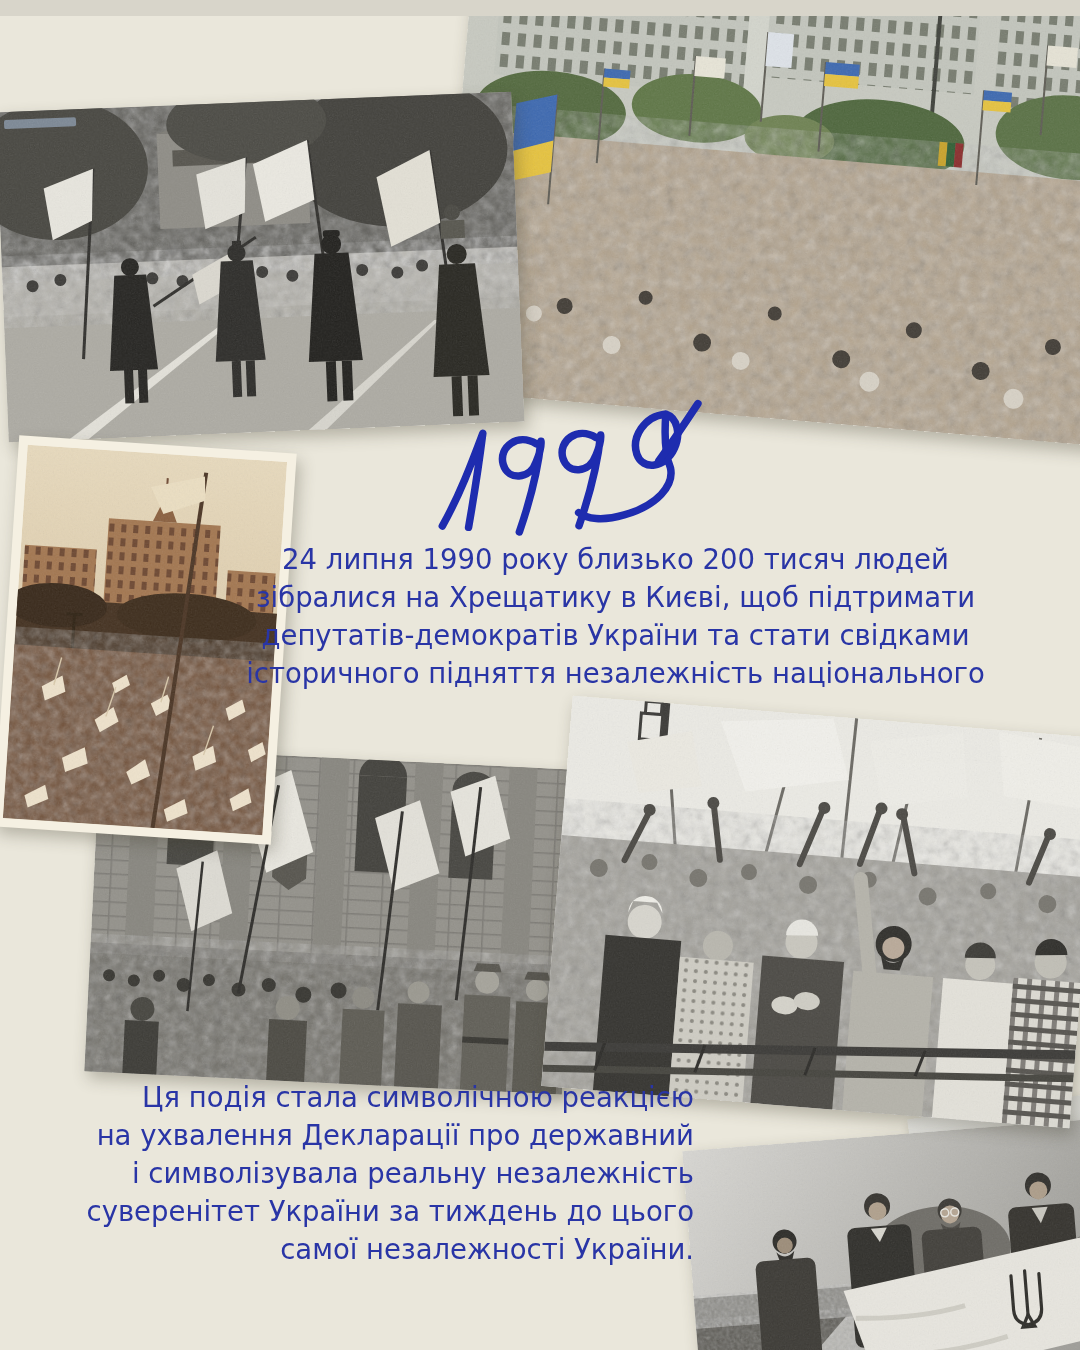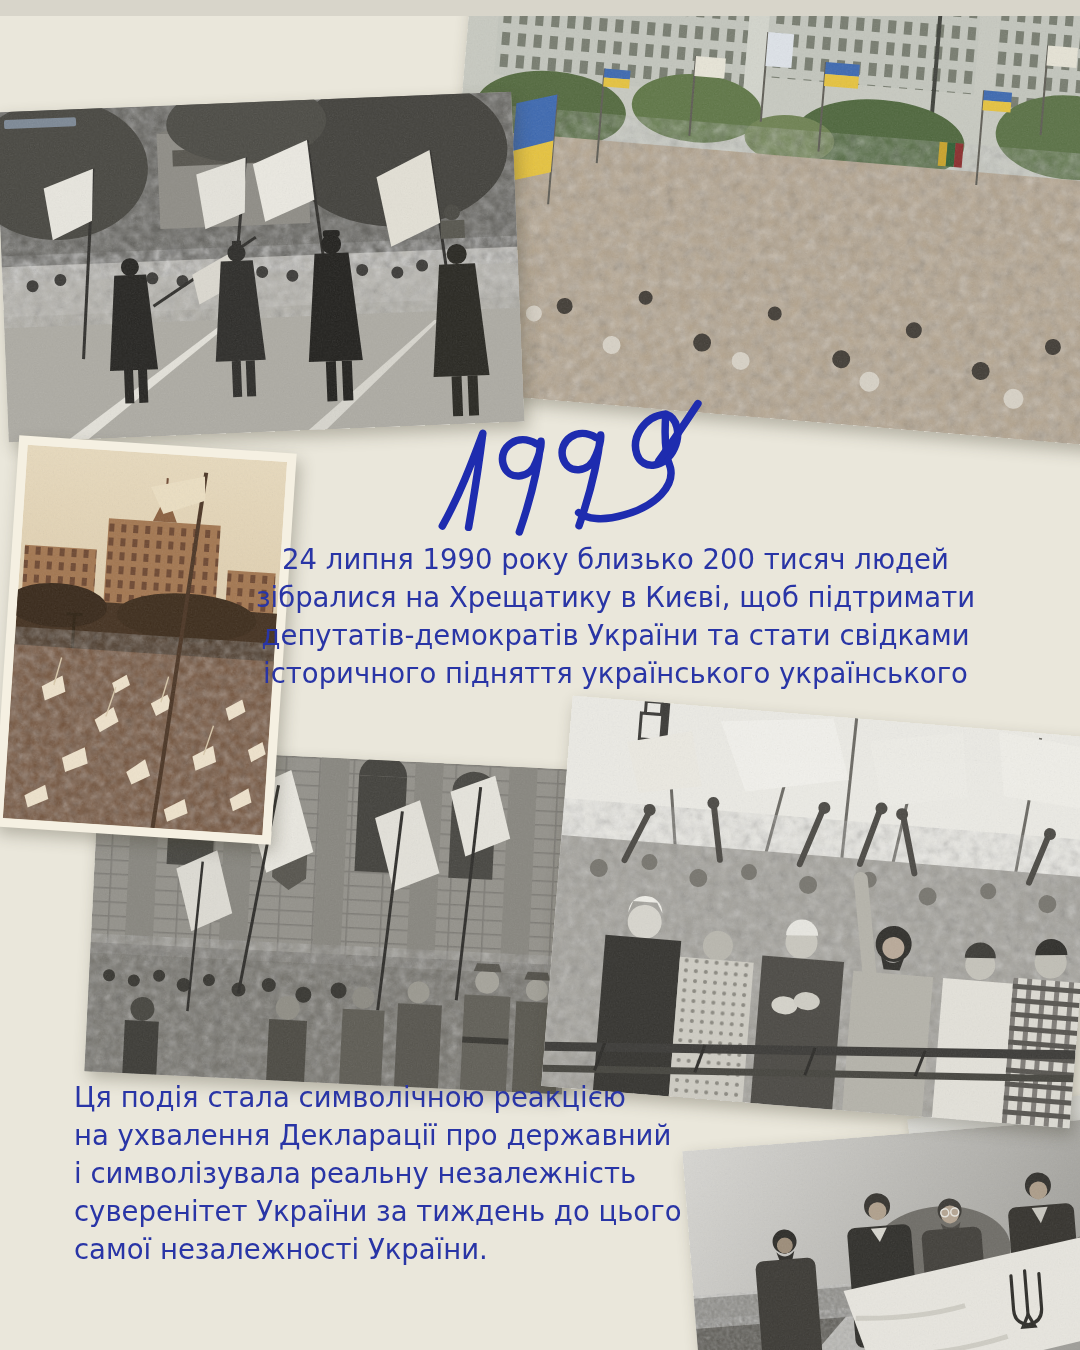--- a/index.html
+++ b/index.html
@@ -14,21 +14,21 @@
   .backing{
     position:absolute;left:928px;top:1072px;width:430px;height:330px;
     transform:rotate(-8deg);z-index:1;
     background:linear-gradient(135deg,#e6e6e2 0%,#cfcfca 45%,#b7b7b1 100%);
     box-shadow:2px 4px 10px rgba(60,55,40,.25);
   }
   .year-script{position:absolute;left:424px;top:396px;width:300px;height:132px;
     transform:rotate(-6deg);z-index:6;}
   .para{position:absolute;z-index:6;color:#2935a6;font-size:27.5px;line-height:38px;font-weight:500;}
   .para-top{left:243px;top:524px;width:745px;text-align:center;}
-  .para-bottom{left:74px;top:1062px;width:620px;text-align:left;}
+  .para-bottom{left:74px;top:1062px;width:620px;text-align:right;}
   .sr-only{position:absolute;width:1px;height:1px;overflow:hidden;clip:rect(0 0 0 0);white-space:nowrap;}
 </style>
 </head>
 <body>
 
 <div class="stage">
 
   <div class="backing"></div>
 
   <div class="photo" style="left:455px;top:-52px;width:660px;height:455px;transform:rotate(4.8deg);z-index:2;" aria-label="кольорове фото: величезний натовп із синьо-жовтими прапорами на Хрещатику">
@@ -513,21 +513,21 @@
         <path d="M236,58 C252,40 267,22 281,5"></path>
       </g>
     </svg>
     <span class="sr-only">1990</span>
   </div>
 
   <div class="para para-top">
     <div>24 липня 1990 року близько 200 тисяч людей</div>
     <div>зібралися на Хрещатику в Києві, щоб підтримати</div>
     <div>депутатів-демократів України та стати свідками</div>
-    <div>історичного підняття українського українського</div>
+    <div>історичного підняття незалежність національного</div>
   </div>
 
   <div class="para para-bottom">
     <div>Ця подія стала символічною реакцією</div>
     <div>на ухвалення Декларації про державний</div>
     <div>і символізувала реальну незалежність</div>
     <div>суверенітет України за тиждень до цього</div>
     <div>самої незалежності України.</div>
   </div>
 

